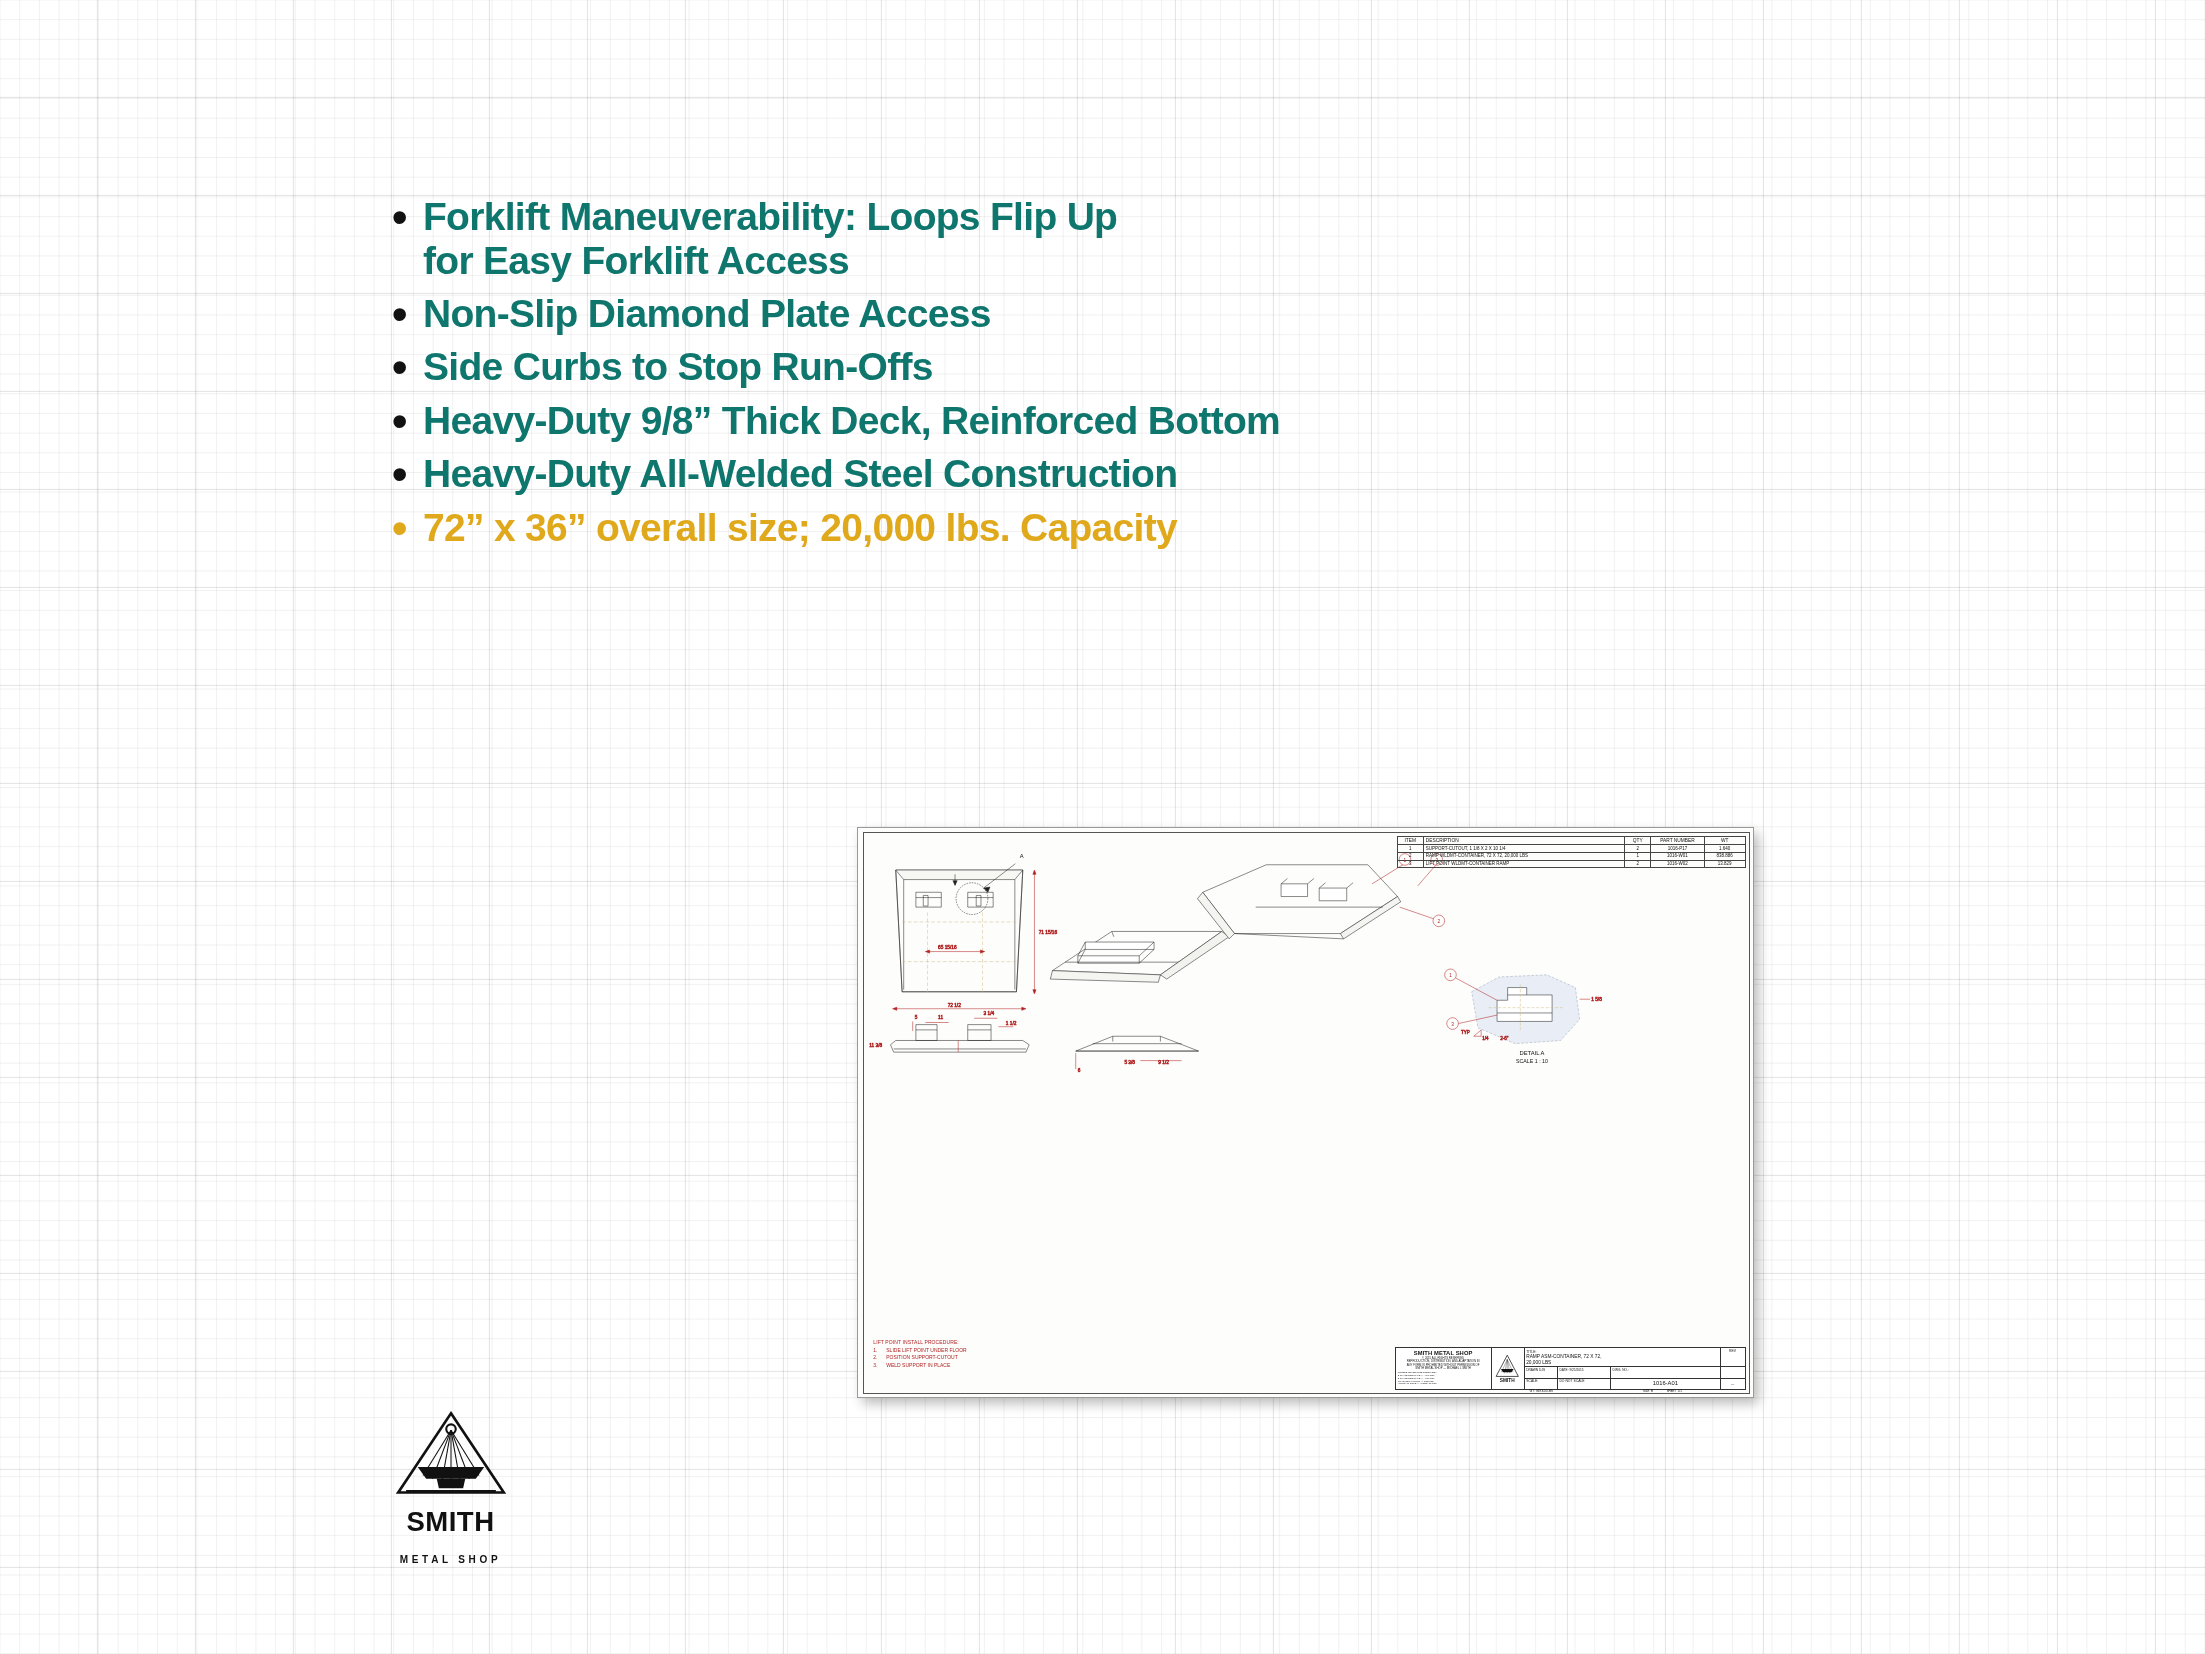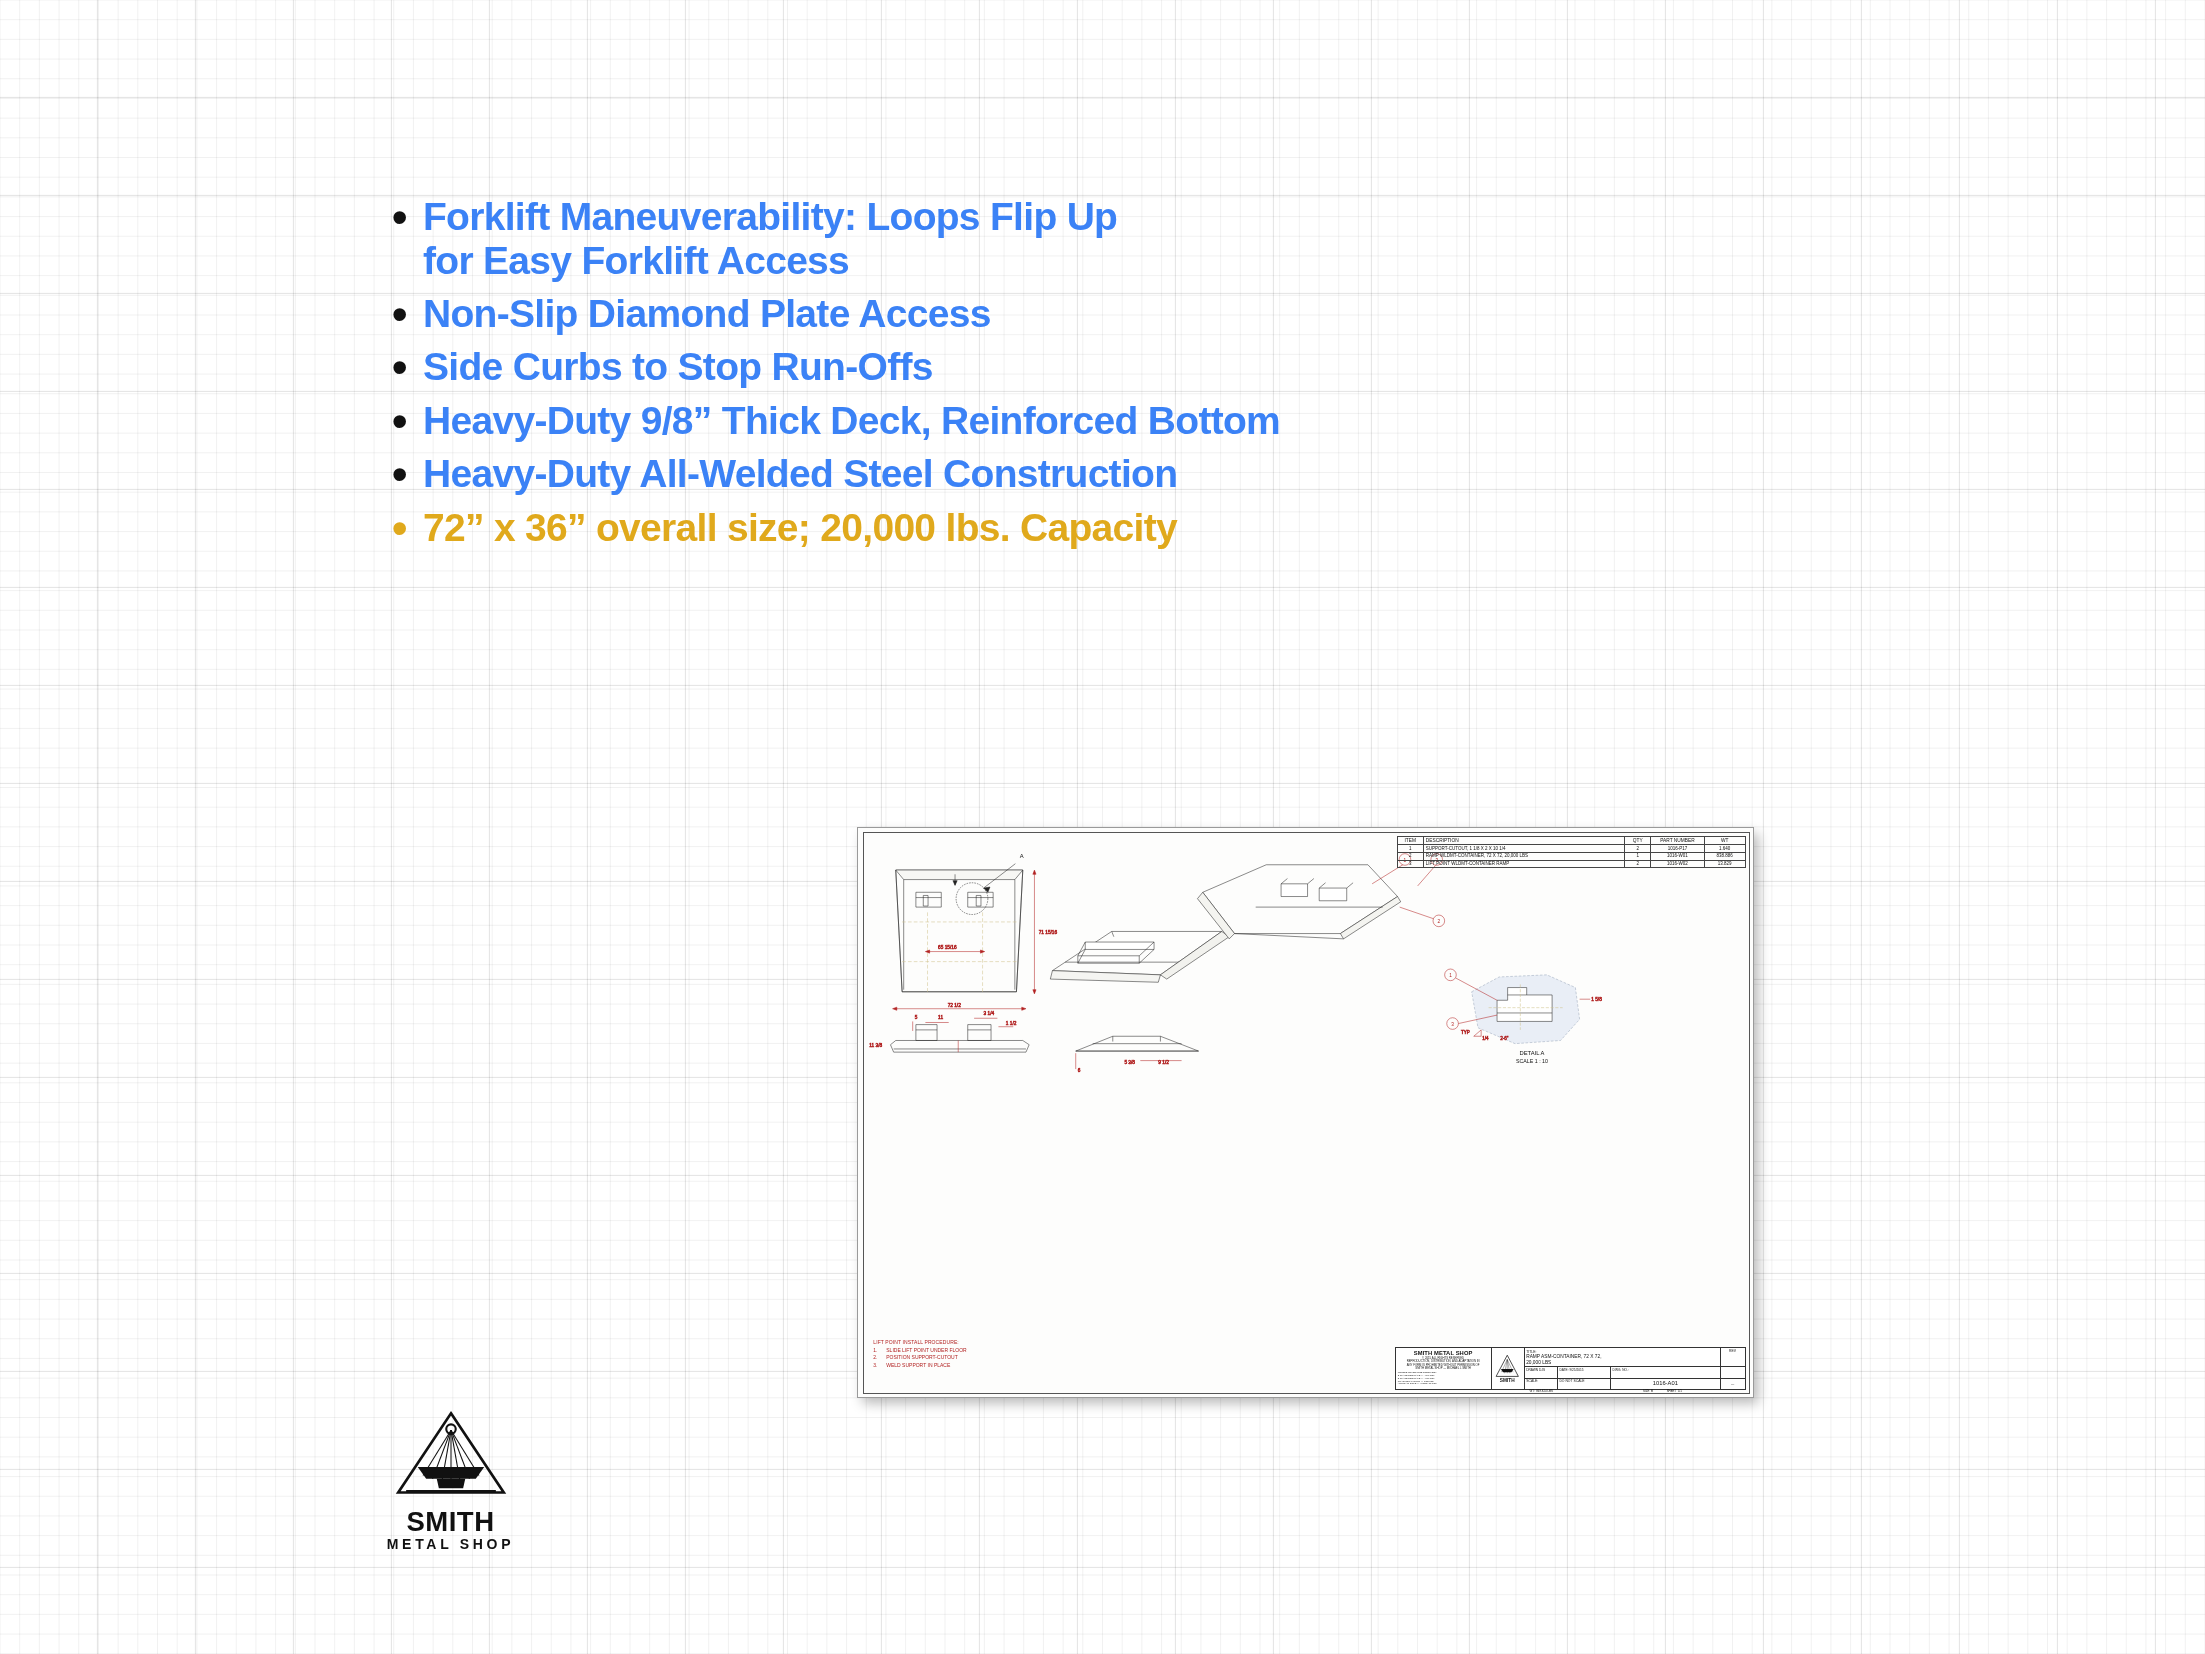--- a/index.html
+++ b/index.html
@@ -52,21 +52,21 @@
     line-height: 1.0;
     color: #111111;
     width: 31px;
     flex: 0 0 31px;
     font-weight: 700;
   }
   .feature-text {
     font-size: 39px;
     line-height: 1.12;
     letter-spacing: -0.7px;
-    color: #3b82f6;
+    color: #0f766e;
     font-weight: 700;
     white-space: pre-line;
   }
   .feature-row.highlight .feature-bullet,
   .feature-row.highlight .feature-text {
     color: #e0a91c;
   }
 
   
   #drawing-sheet {
@@ -192,24 +192,24 @@
     color: #111;
   }
   #page-logo .logo-name {
     font-size: 27.5px;
     font-weight: 700;
     letter-spacing: 0.5px;
     line-height: 1;
     margin-top: 3.2px;
   }
   #page-logo .logo-sub {
-    font-size: 14px;
+    font-size: 10px;
     font-weight: 700;
     letter-spacing: 3.7px;
-    margin-top: 0;
+    margin-top: 18px;
   }
 </style>
 </head>
 <body>
 
 <div id="grid-bg"></div>
 
 <div id="features">
   <div class="feature-row">
     <span class="feature-bullet">•</span>

